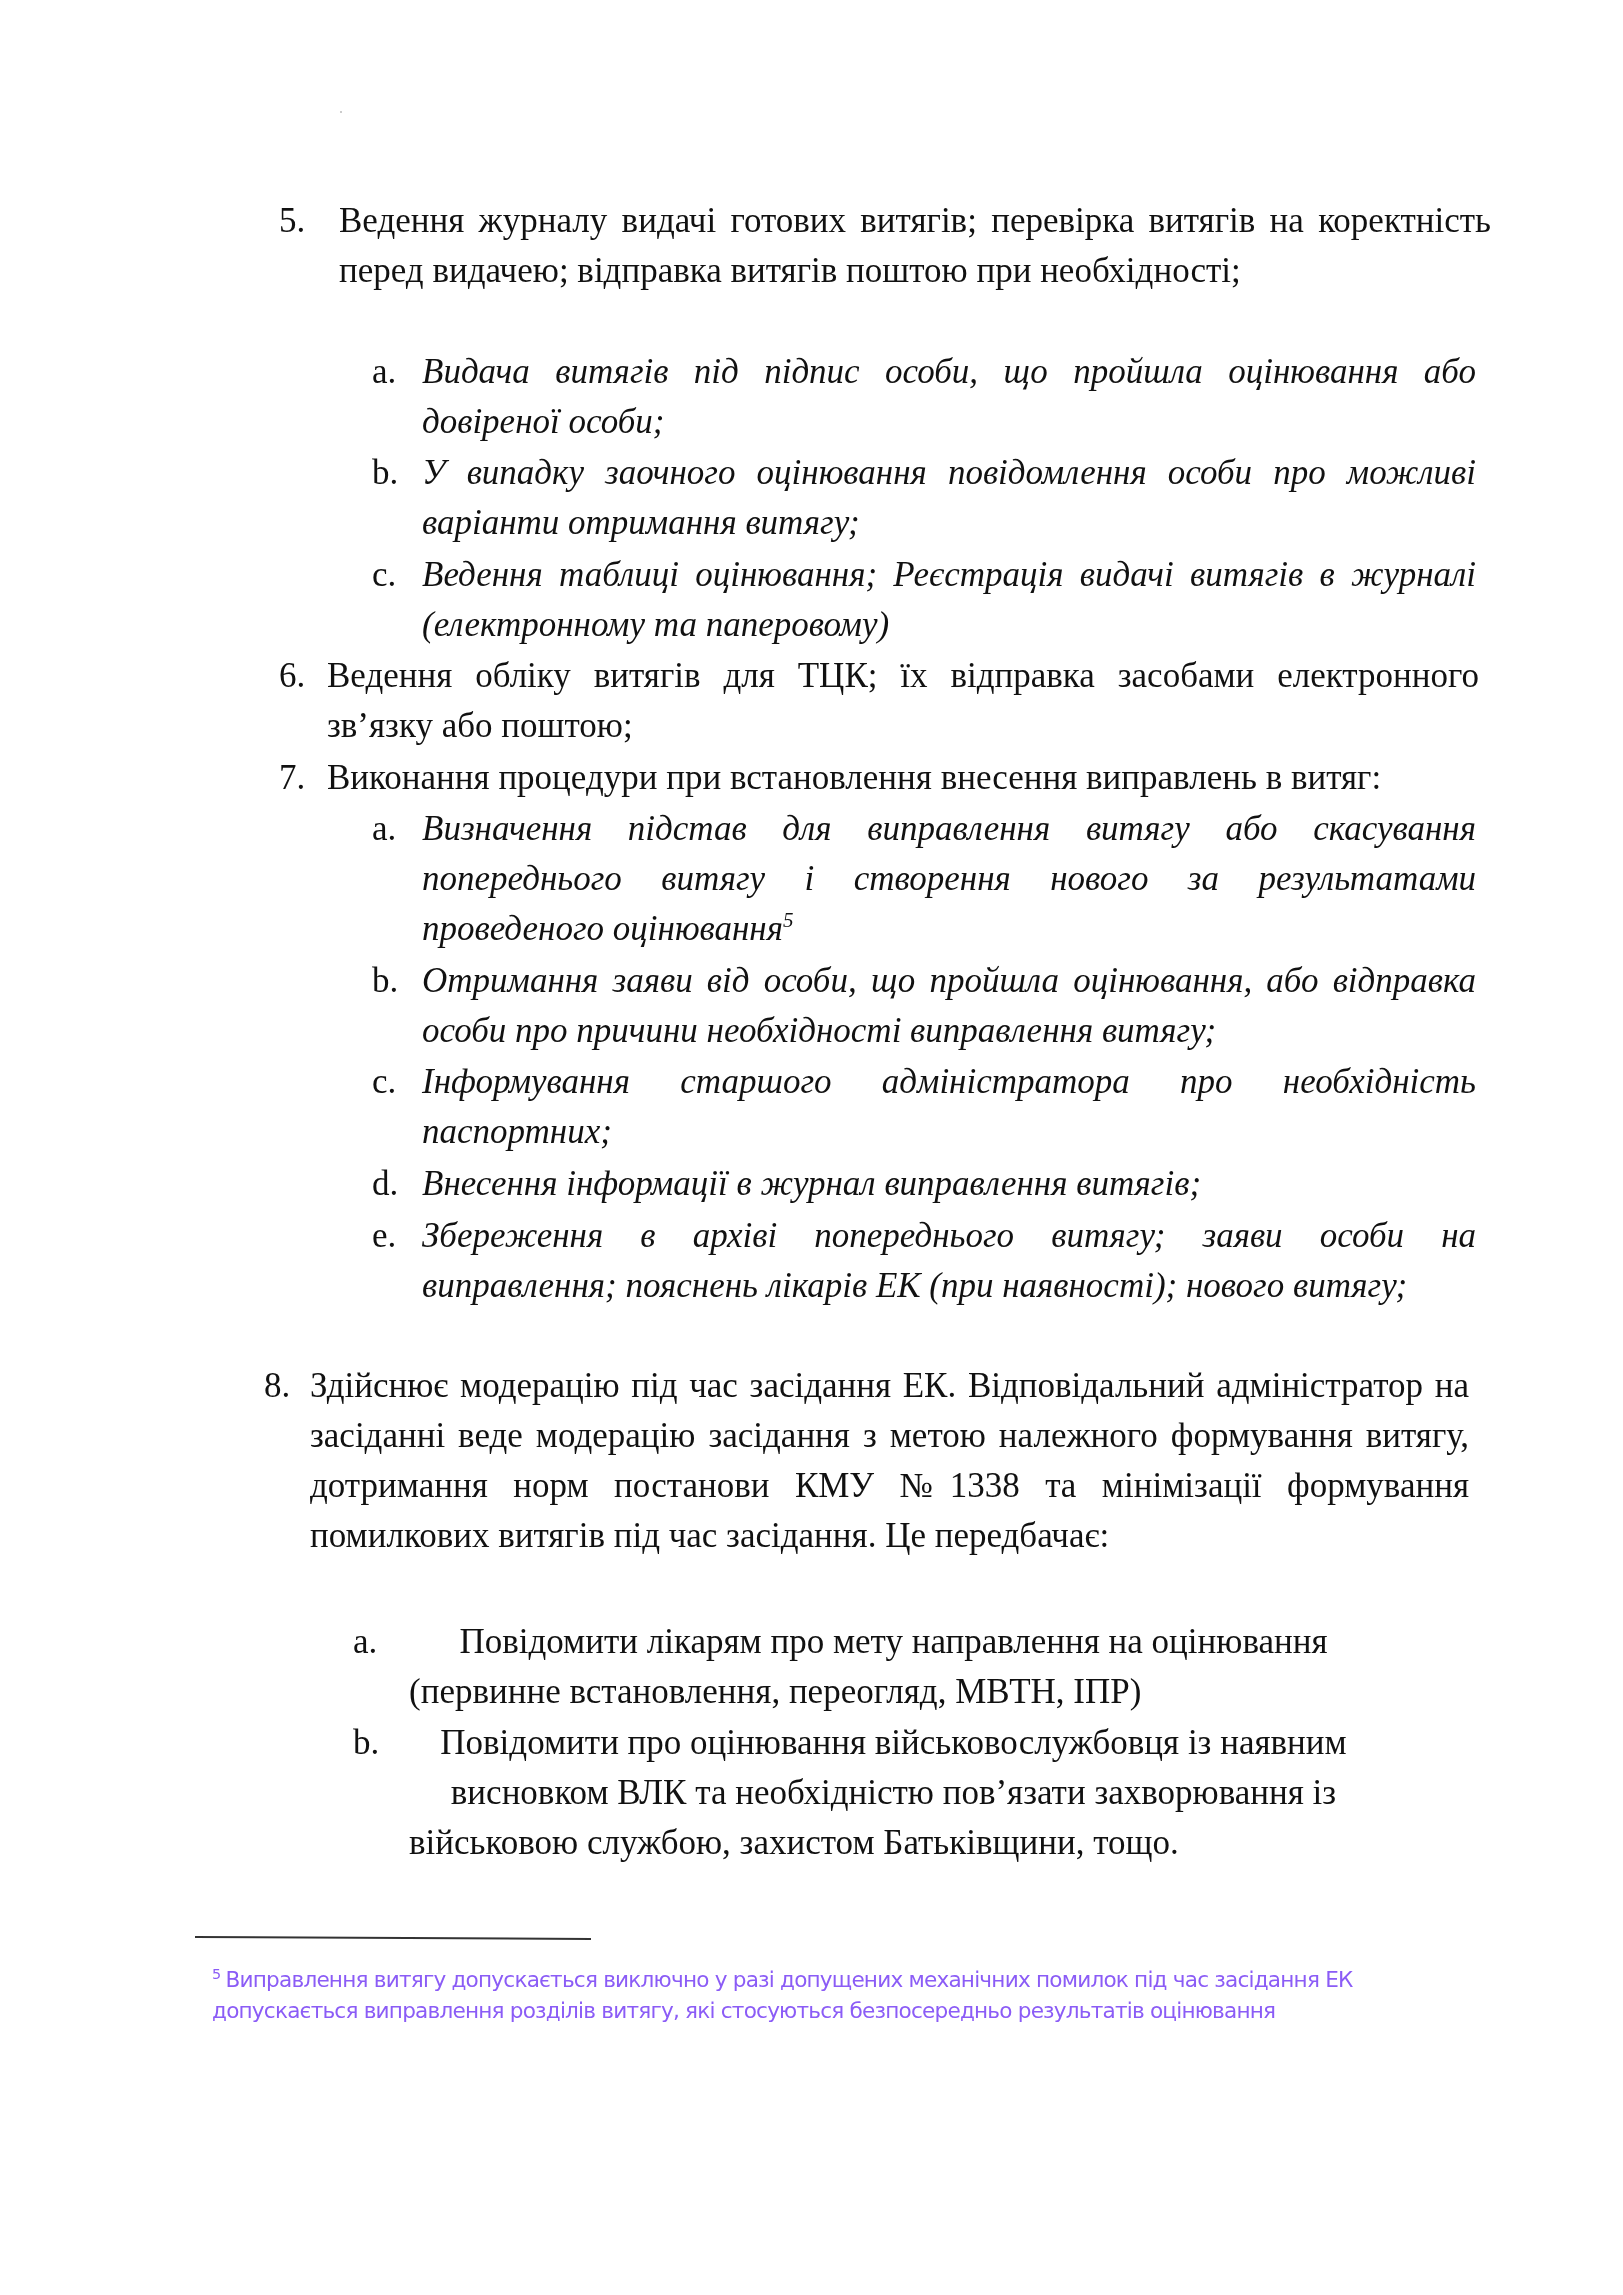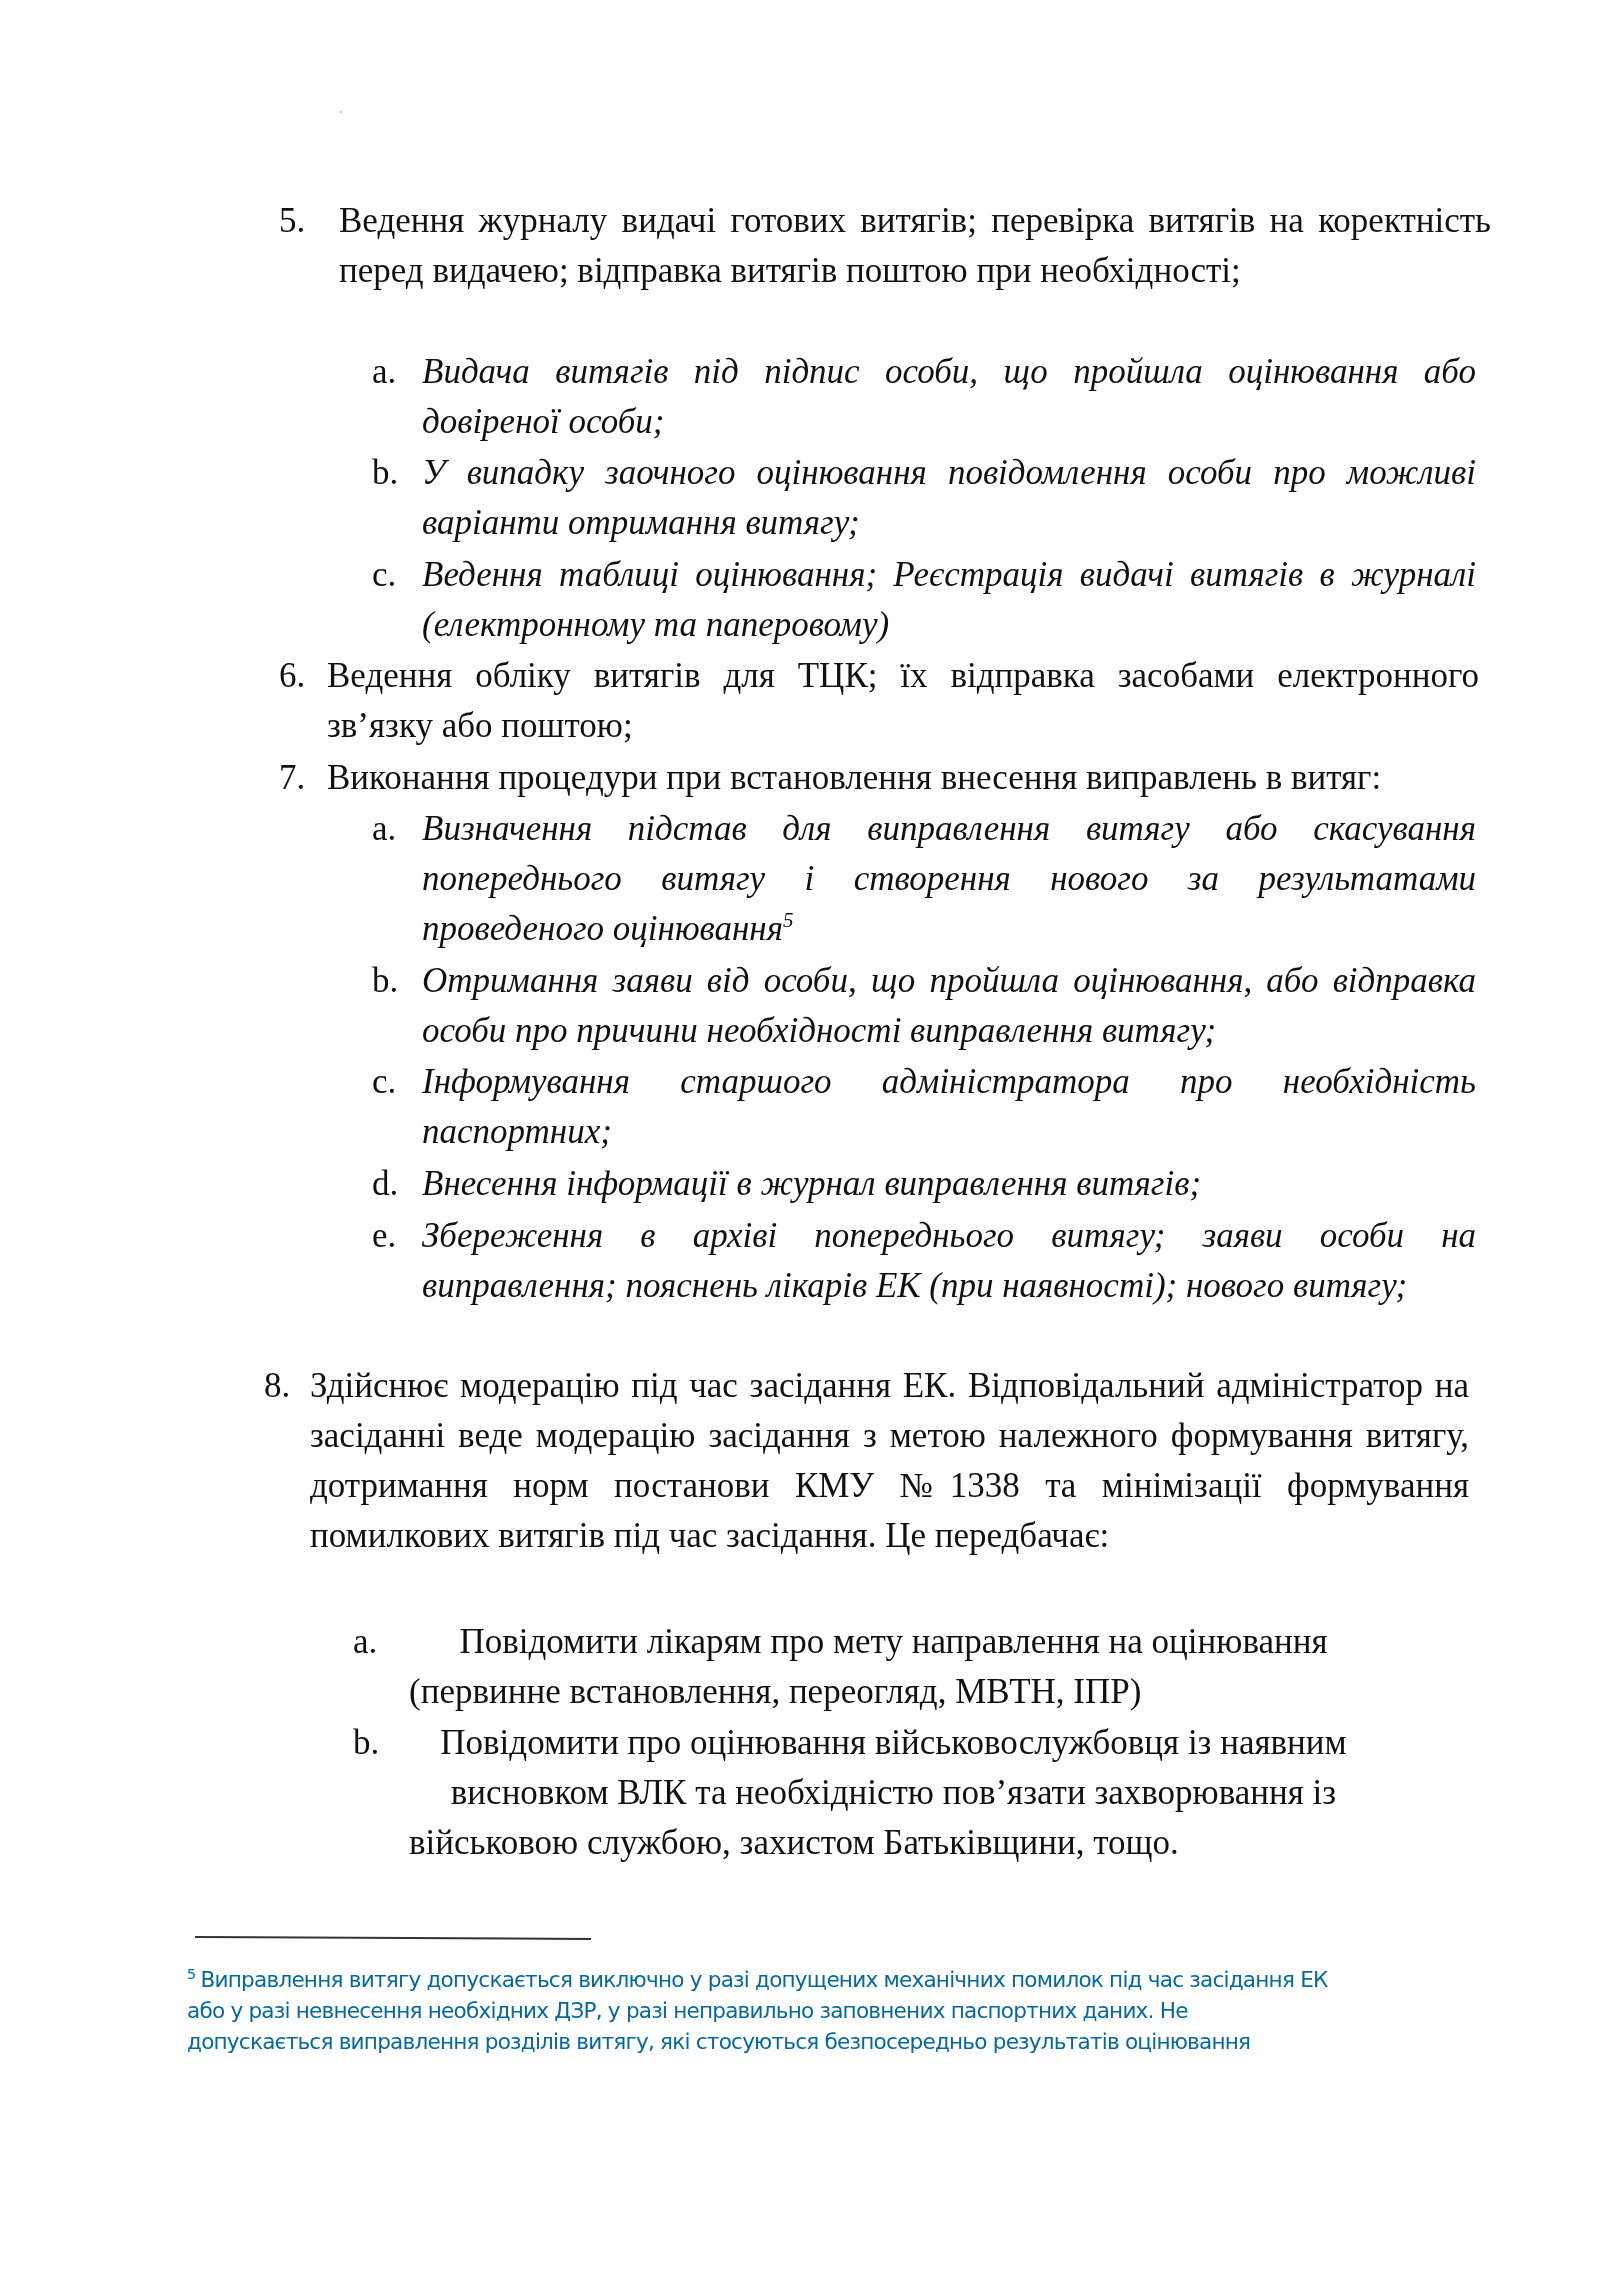--- a/index.html
+++ b/index.html
@@ -22,23 +22,23 @@
     .l2 { left: 372px; }
     .l2 > .text { left: 50px; width: 1054px; font-style: italic; }
 
     .i8 { left: 264px; }
     .i8 > .text { left: 46px; width: 1159px; }
     .l2b { left: 353px; }
     .l2b > .text { left: 56px; width: 969px; text-align: center; }
 
     .footnote-rule { position: absolute; left: 195px; top: 1937px; width: 396px; height: 2px; background: #333; transform: rotate(0.3deg); }
     .footnote {
-      position: absolute; left: 187px; top: 1964px; width: 1244px;
+      position: absolute; left: 212px; top: 1964px; width: 1244px;
       font-family: "DejaVu Sans", "Liberation Sans", sans-serif;
-      font-size: 21.6px; line-height: 31px; color: #0369a1; letter-spacing: -0.8px;
+      font-size: 21.6px; line-height: 31px; color: #8b5cf6; letter-spacing: -0.8px;
     }
     .footnote .fn-mark { font-size: 14.4px; vertical-align: super; line-height: 0; margin-right: 5.2px; }
     .fn-line { display: block; white-space: nowrap; }
   </style>
 </head>
 <body>
 
 <div class="speck"></div>
 
 <div class="content">
@@ -99,17 +99,16 @@
     <div class="text">Повідомити лікарям про мету направлення на оцінювання (первинне встановлення, переогляд, МВТН, ІПР)</div>
   </div>
   <div class="item l2b" style="top:1718px;">
     <span class="num">b.</span>
     <div class="text">Повідомити про оцінювання військовослужбовця із наявним висновком ВЛК та необхідністю пов’язати захворювання із військовою службою, захистом Батьківщини, тощо.</div>
   </div>
 
   <div class="footnote-rule"></div>
   <div class="footnote">
     <span class="fn-line"><span class="fn-mark">5</span><span>Виправлення витягу допускається виключно у разі допущених механічних помилок під час засідання ЕК</span></span>
-    <span class="fn-line">або у разі невнесення необхідних ДЗР, у разі неправильно заповнених паспортних даних. Не</span>
     <span class="fn-line">допускається виправлення розділів витягу, які стосуються безпосередньо результатів оцінювання</span>
   </div>
 </div>
 
 
 </body></html>

